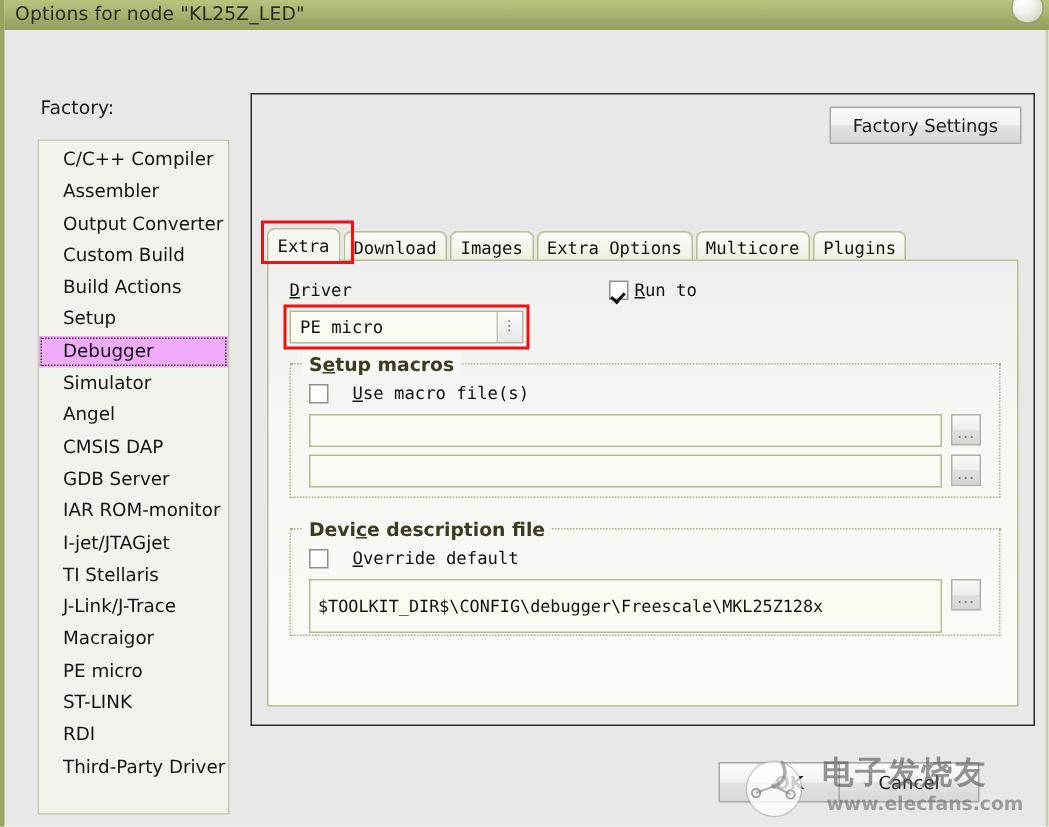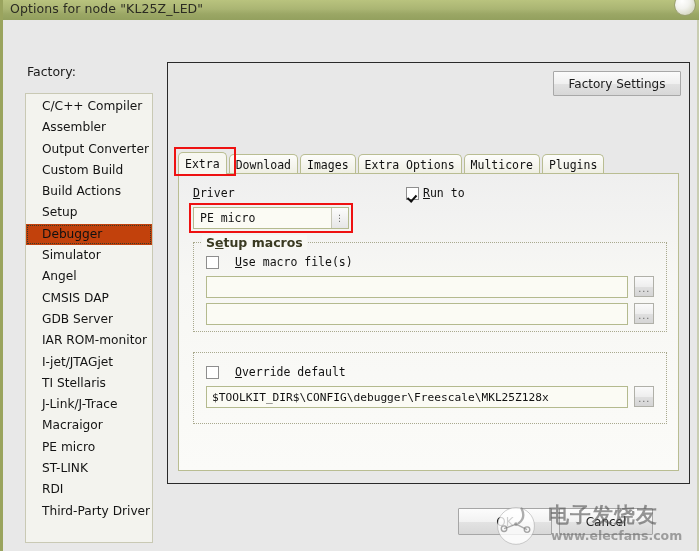--- a/index.html
+++ b/index.html
@@ -79,21 +79,21 @@
     font-size: 12.2px;
     color: #141414;
     line-height: 21.3px;
     height: 21.3px;
     padding-left: 5px;
     white-space: nowrap;
     box-sizing: border-box;
   }
   .cat-item.indent { padding-left: 16px; }
   .cat-item.selected {
-    background: #c2410c;
+    background: #f0abfc;
     outline: 1px dotted #3a3a2a;
     outline-offset: -2px;
     color: #111;
   }
 
   
   #right-panel {
     position: absolute;
     left: 164px;
     top: 62px;
@@ -350,21 +350,21 @@
     background: linear-gradient(to bottom, #fcfcfc 0%, #f2f2f2 50%, #e3e3e3 51%, #d8d8d8 100%);
     border: 1px solid #a6a6a6;
     box-sizing: border-box;
     font-size: 12px;
     color: #1b1b1b;
     display: flex;
     align-items: center;
     justify-content: center;
     border-radius: 1px;
   }
-  #ok-btn { left: 455px; top: 508px; width: 94px; }
+  #ok-btn { left: 476px; top: 508px; width: 94px; font-weight: bold; }
   #cancel-btn { left: 556px; top: 508px; width: 94px; }
 
   
   #watermark {
     position: absolute;
     left: 490px;
     top: 498px;
     width: 205px;
     height: 53px;
     pointer-events: none;
@@ -480,27 +480,28 @@
         </div>
 
         <div class="text-field" style="left:12px; top:33px; width:422px; height:22px;"></div>
         <div class="browse-btn" style="left:440px; top:33px;">...</div>
 
         <div class="text-field" style="left:12px; top:60px; width:422px; height:22px;"></div>
         <div class="browse-btn" style="left:440px; top:60px;">...</div>
       </div>
 
       <div class="groupbox" id="group-device">
+        <div class="group-title"><span>Devi</span><span class="ul">c</span><span id="device-title-rest">e description file</span></div>
 
         <div class="mini-check" style="left:12px; top:12px;">
           <div class="checkbox"></div>
           <div class="lbl"><span class="ul">O</span><span id="override-label-rest">verride default</span></div>
         </div>
 
-        <div class="text-field" style="left:12px; top:33px; width:422px; height:22px;">$TOOLKIT_DIR$\CONFIG\debugger\Freescale\MKL25Z128x</div>
+        <div class="text-field" style="left:12px; top:33px; width:422px; height:36px;">$TOOLKIT_DIR$\CONFIG\debugger\Freescale\MKL25Z128x</div>
         <div class="browse-btn" style="left:440px; top:33px;">...</div>
       </div>
 
     </div>
   </div>
 
   <div class="dlg-btn" id="ok-btn">OK</div>
   <div class="dlg-btn" id="cancel-btn">Cancel</div>
 
   <div id="watermark">

